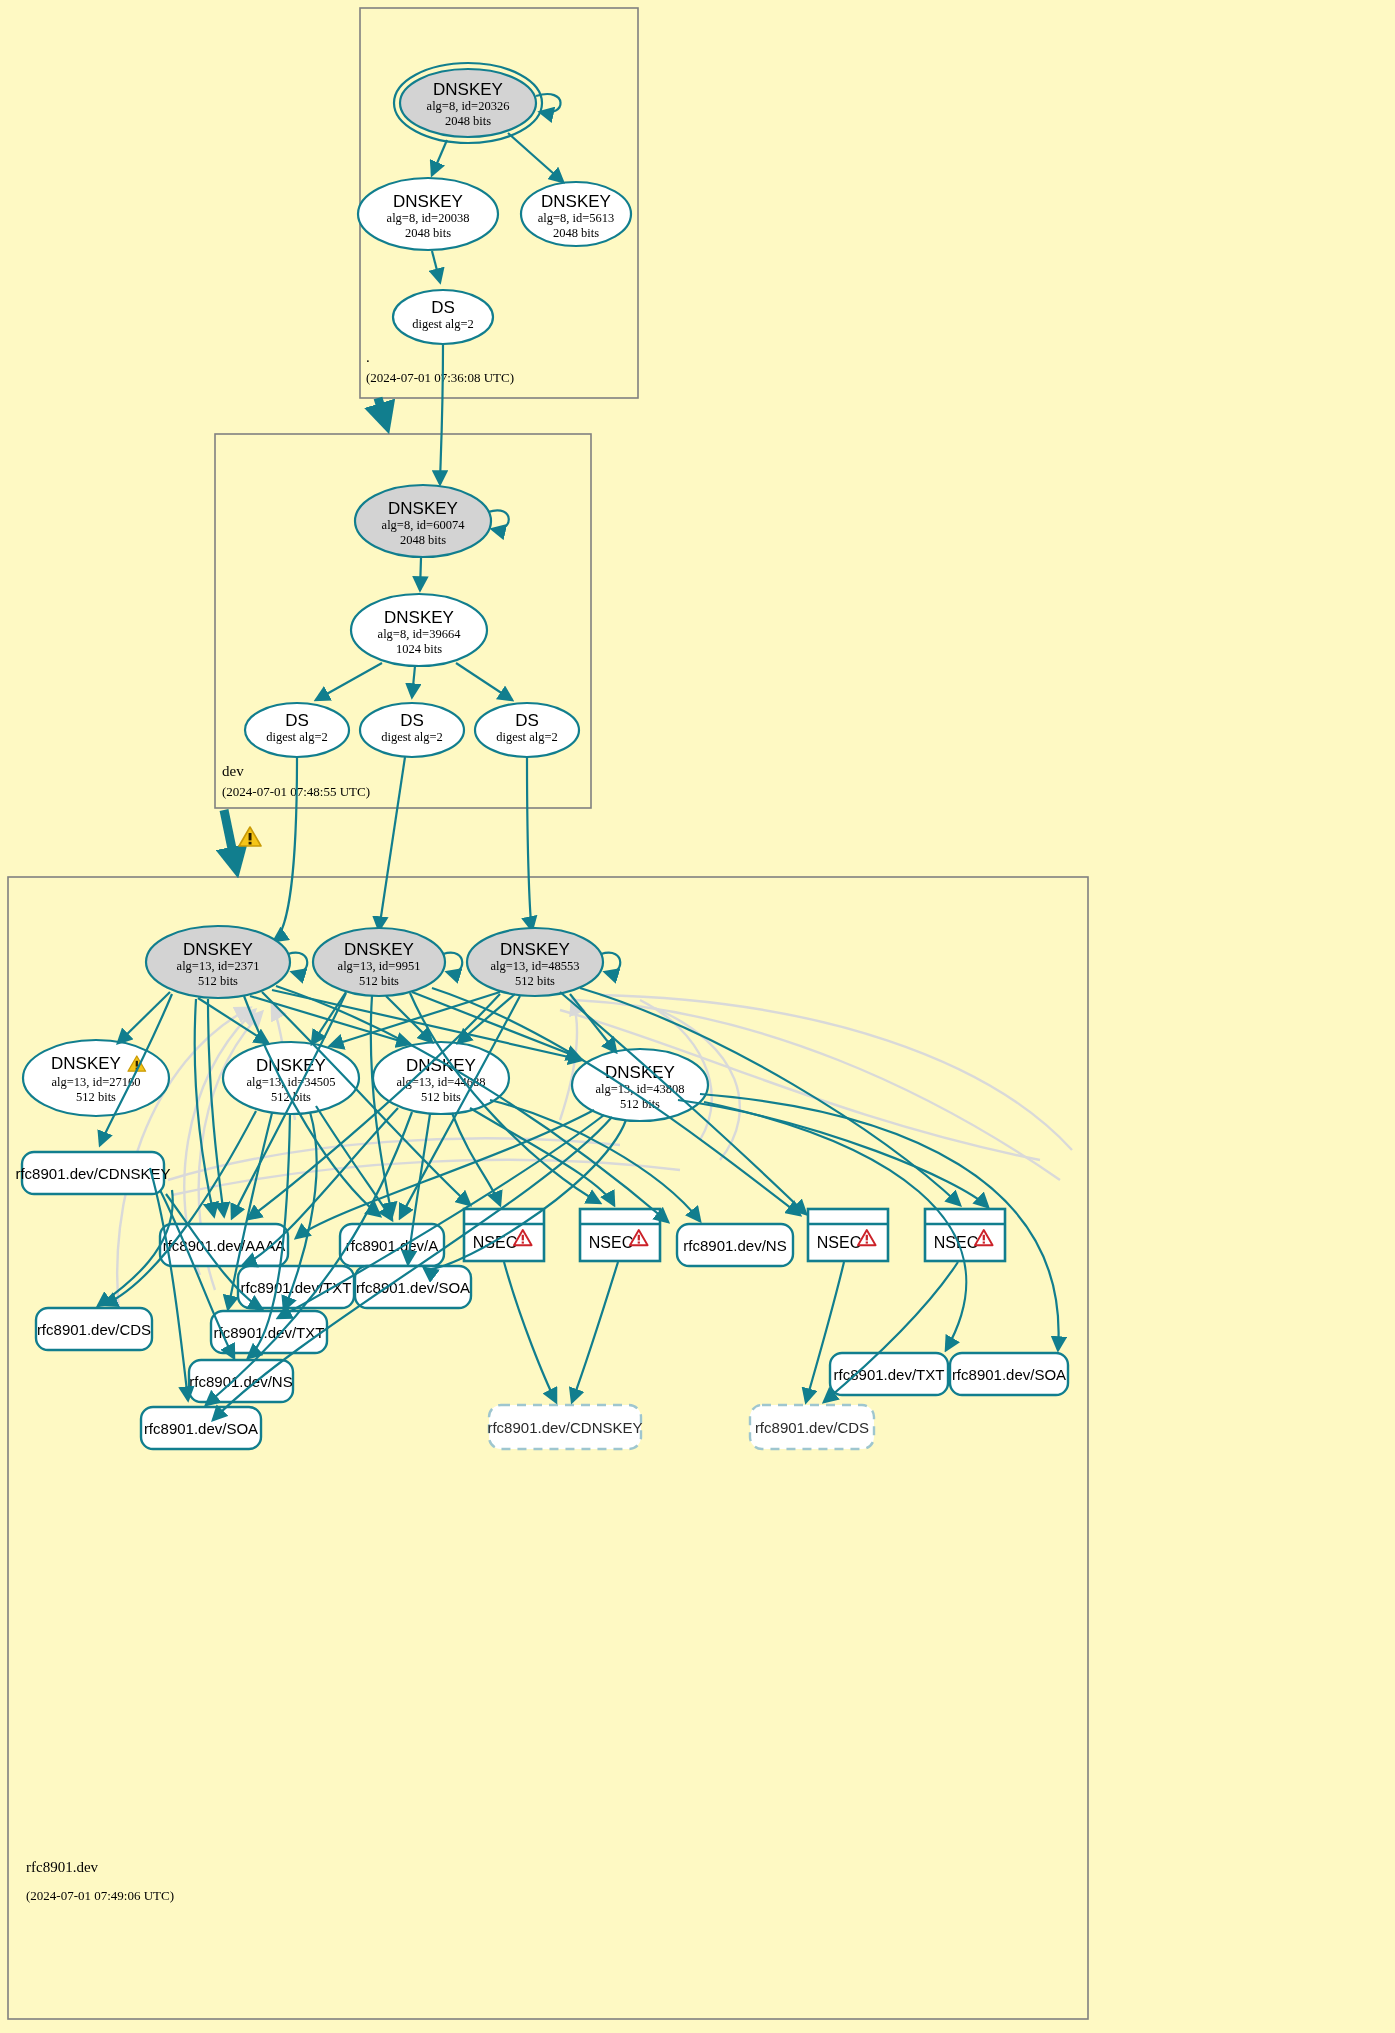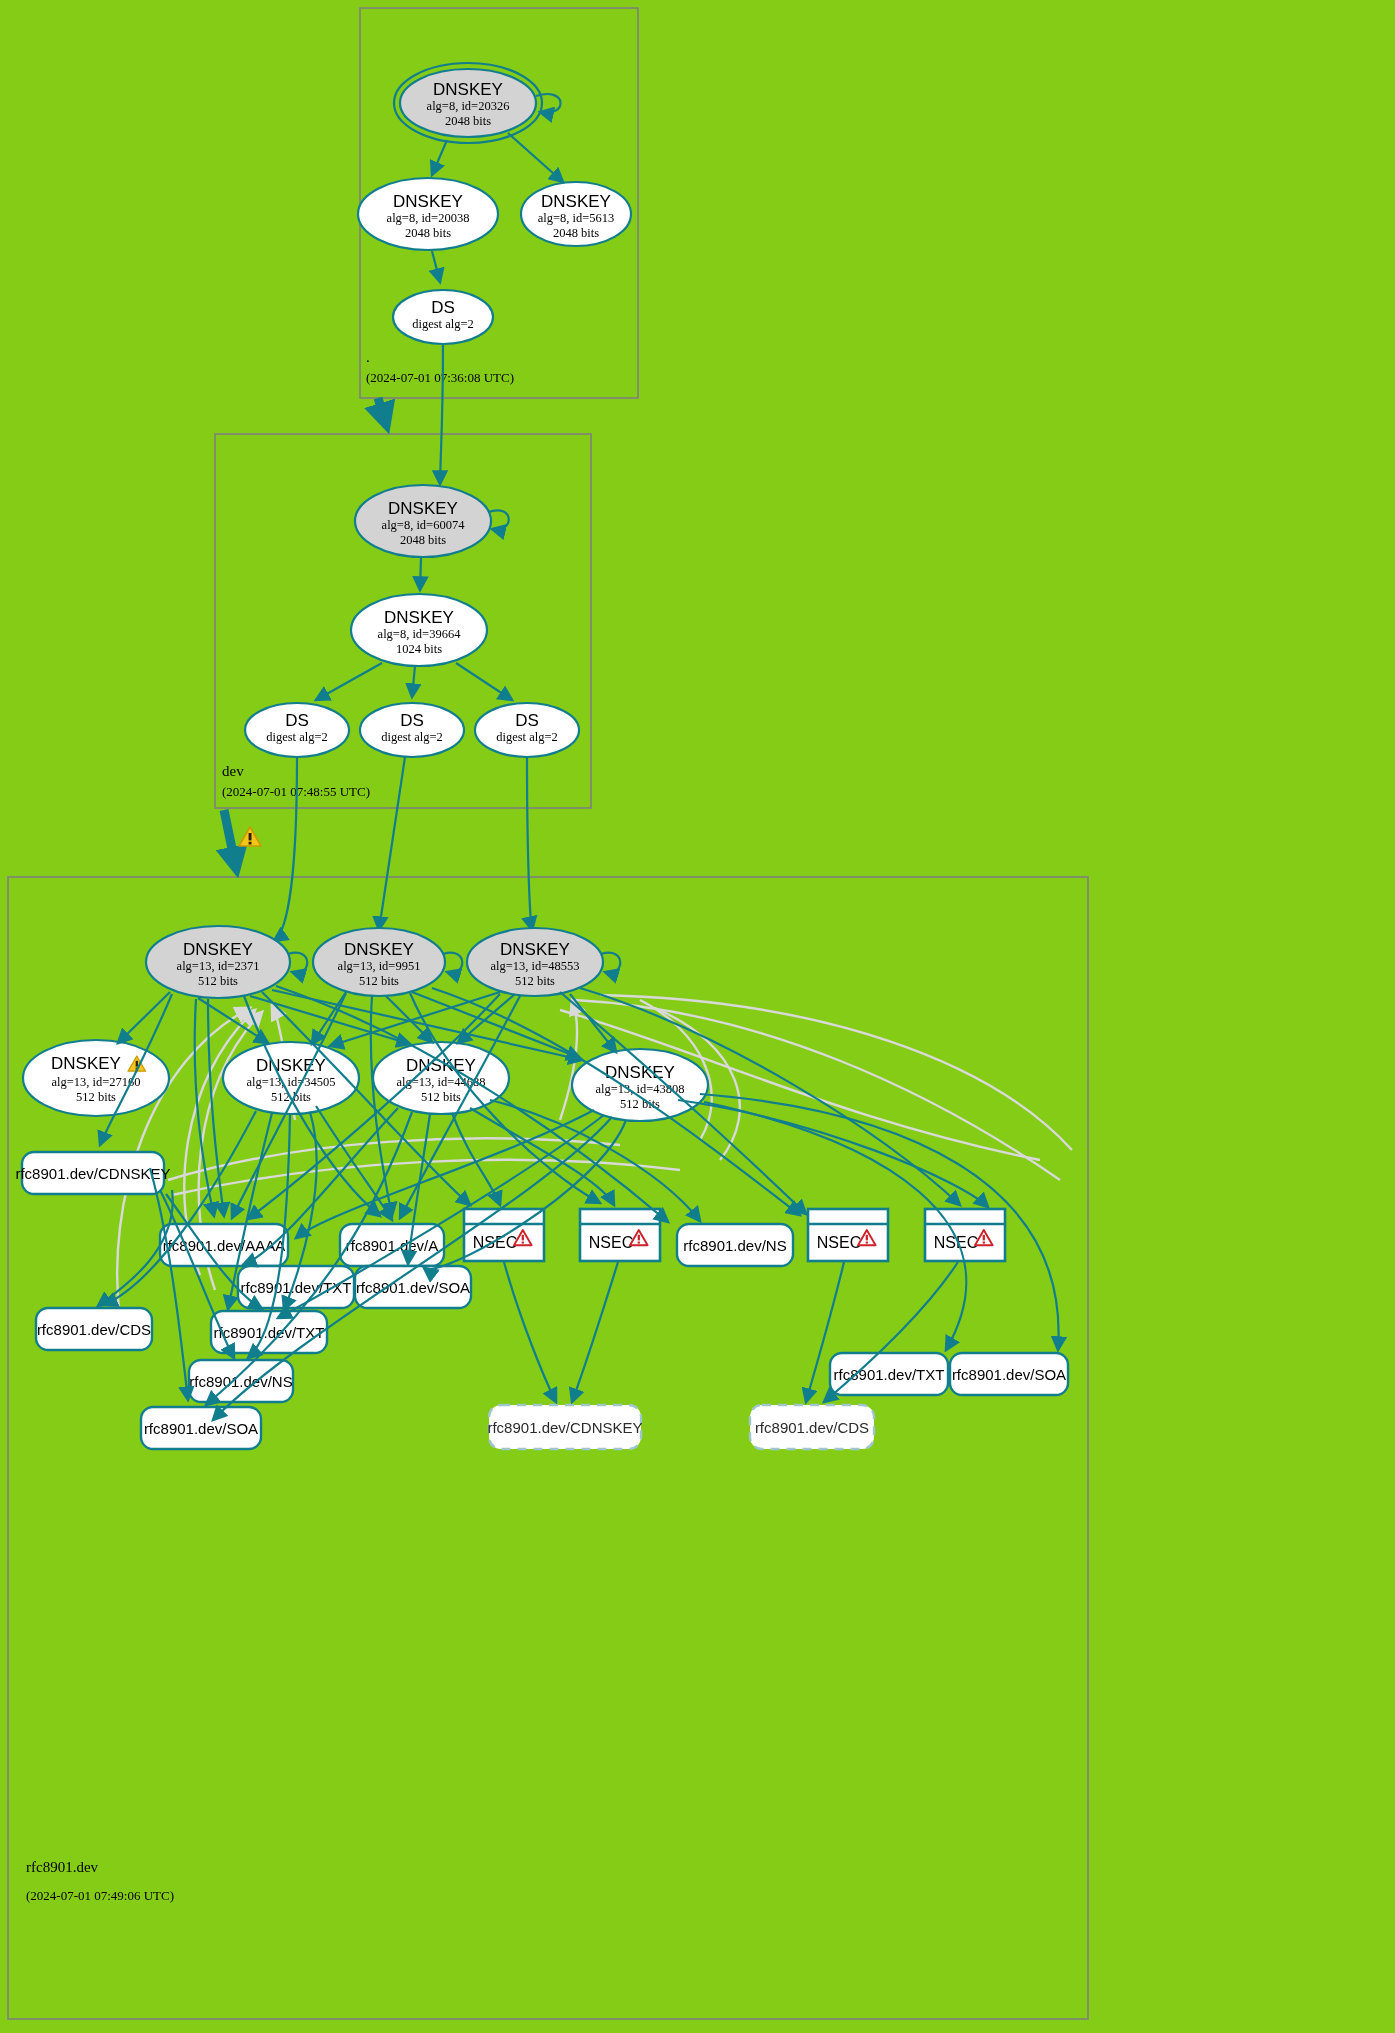--- a/index.html
+++ b/index.html
@@ -1,17 +1,17 @@
 <!DOCTYPE html>
 <html><head>
 <meta charset="utf-8">
 <style>
   html,body{margin:0;padding:0;background:#ffffff;}
   body{font-family:"Liberation Sans", sans-serif;}
-  #stage{position:relative;width:1395px;height:2033px;overflow:hidden;background:#84cc16;}
+  #stage{position:relative;width:1395px;height:2033px;overflow:hidden;background:#fef9c3;}
   svg#graph{position:absolute;left:0;top:0;width:1395px;height:2033px;}
 
   .zonebox{fill:none;stroke:#808080;stroke-width:1.6;}
   .edge{fill:none;stroke:#117e8e;stroke-width:2.2;}
   .edge-thick{fill:none;stroke:#117e8e;stroke-width:9;}
   .edge-grey{fill:none;stroke:#d9d9d9;stroke-width:2.4;}
 
   .node-ell{stroke:#117e8e;stroke-width:2.2;}
   .node-ell.secure{fill:#d3d3d3;}
   .node-ell.plain{fill:#ffffff;}

